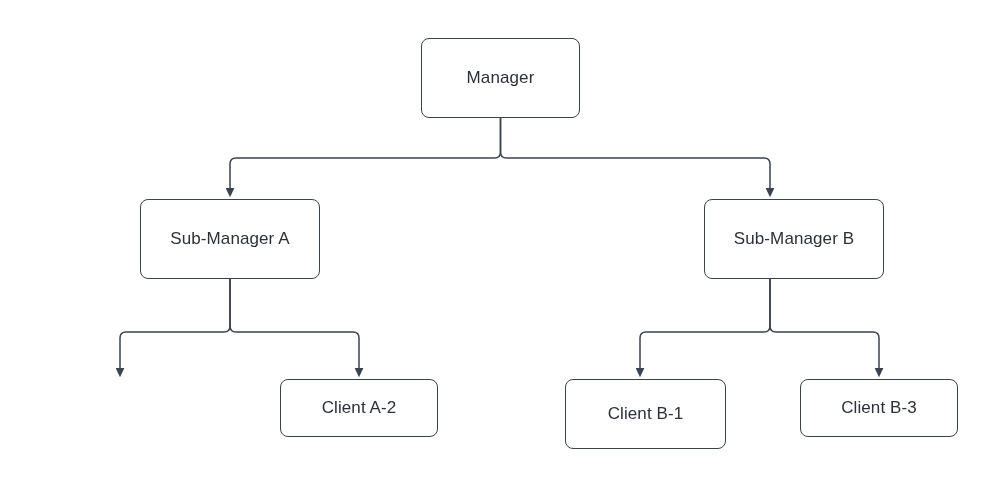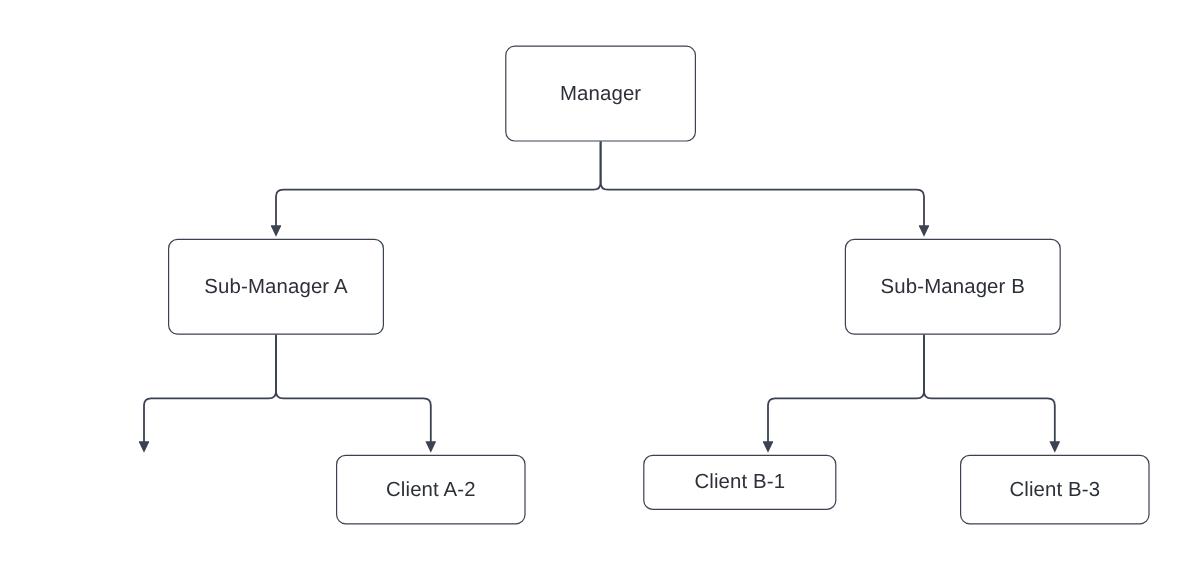--- a/index.html
+++ b/index.html
@@ -47,21 +47,21 @@
     text-align: center;
   }
   
   #node-manager { left: 421px; top: 38px; width: 159px; height: 80px; }
   
   #node-sub-manager-a { left: 140px; top: 199px; width: 180px; height: 80px; }
   #node-sub-manager-b { left: 680px; top: 199px; width: 180px; height: 80px; margin-left: 24px; }
   
   #node-client-a-1 { left: 39px;  top: 379px; width: 161px; height: 58px; }
   #node-client-a-2 { left: 280px; top: 379px; width: 158px; height: 58px; }
-  #node-client-b-1 { left: 536px; top: 379px; width: 161px; height: 46px; }
+  #node-client-b-1 { left: 565px; top: 379px; width: 161px; height: 70px; }
   #node-client-b-2 { left: 800px; top: 379px; width: 158px; height: 58px; }
 </style>
 </head>
 <body>
 
 <div id="diagram-root">
 
   <svg id="connector-layer" viewBox="0 0 1000 480" width="1000" height="480" aria-hidden="true">
     <defs>
       <marker id="arrowhead" markerWidth="10" markerHeight="9" refX="1.2" refY="4.5" orient="auto" markerUnits="userSpaceOnUse">

